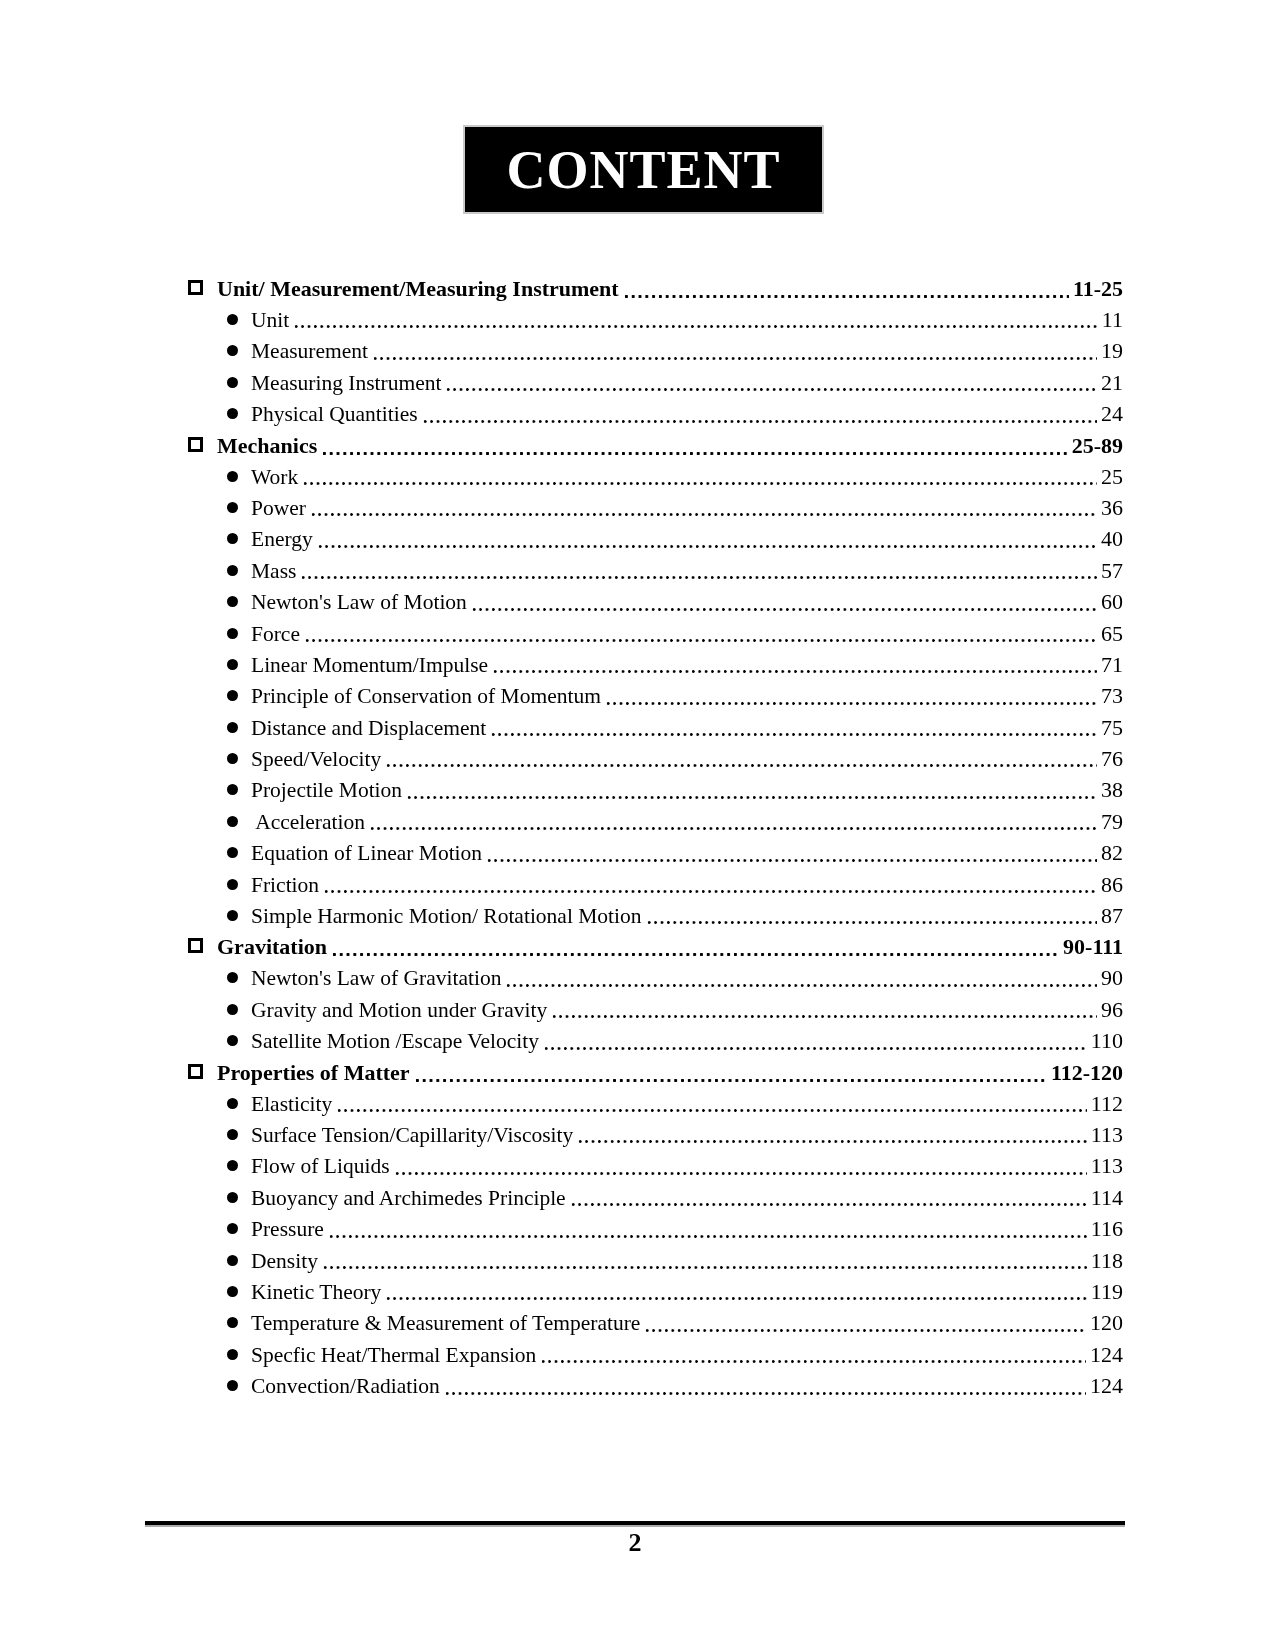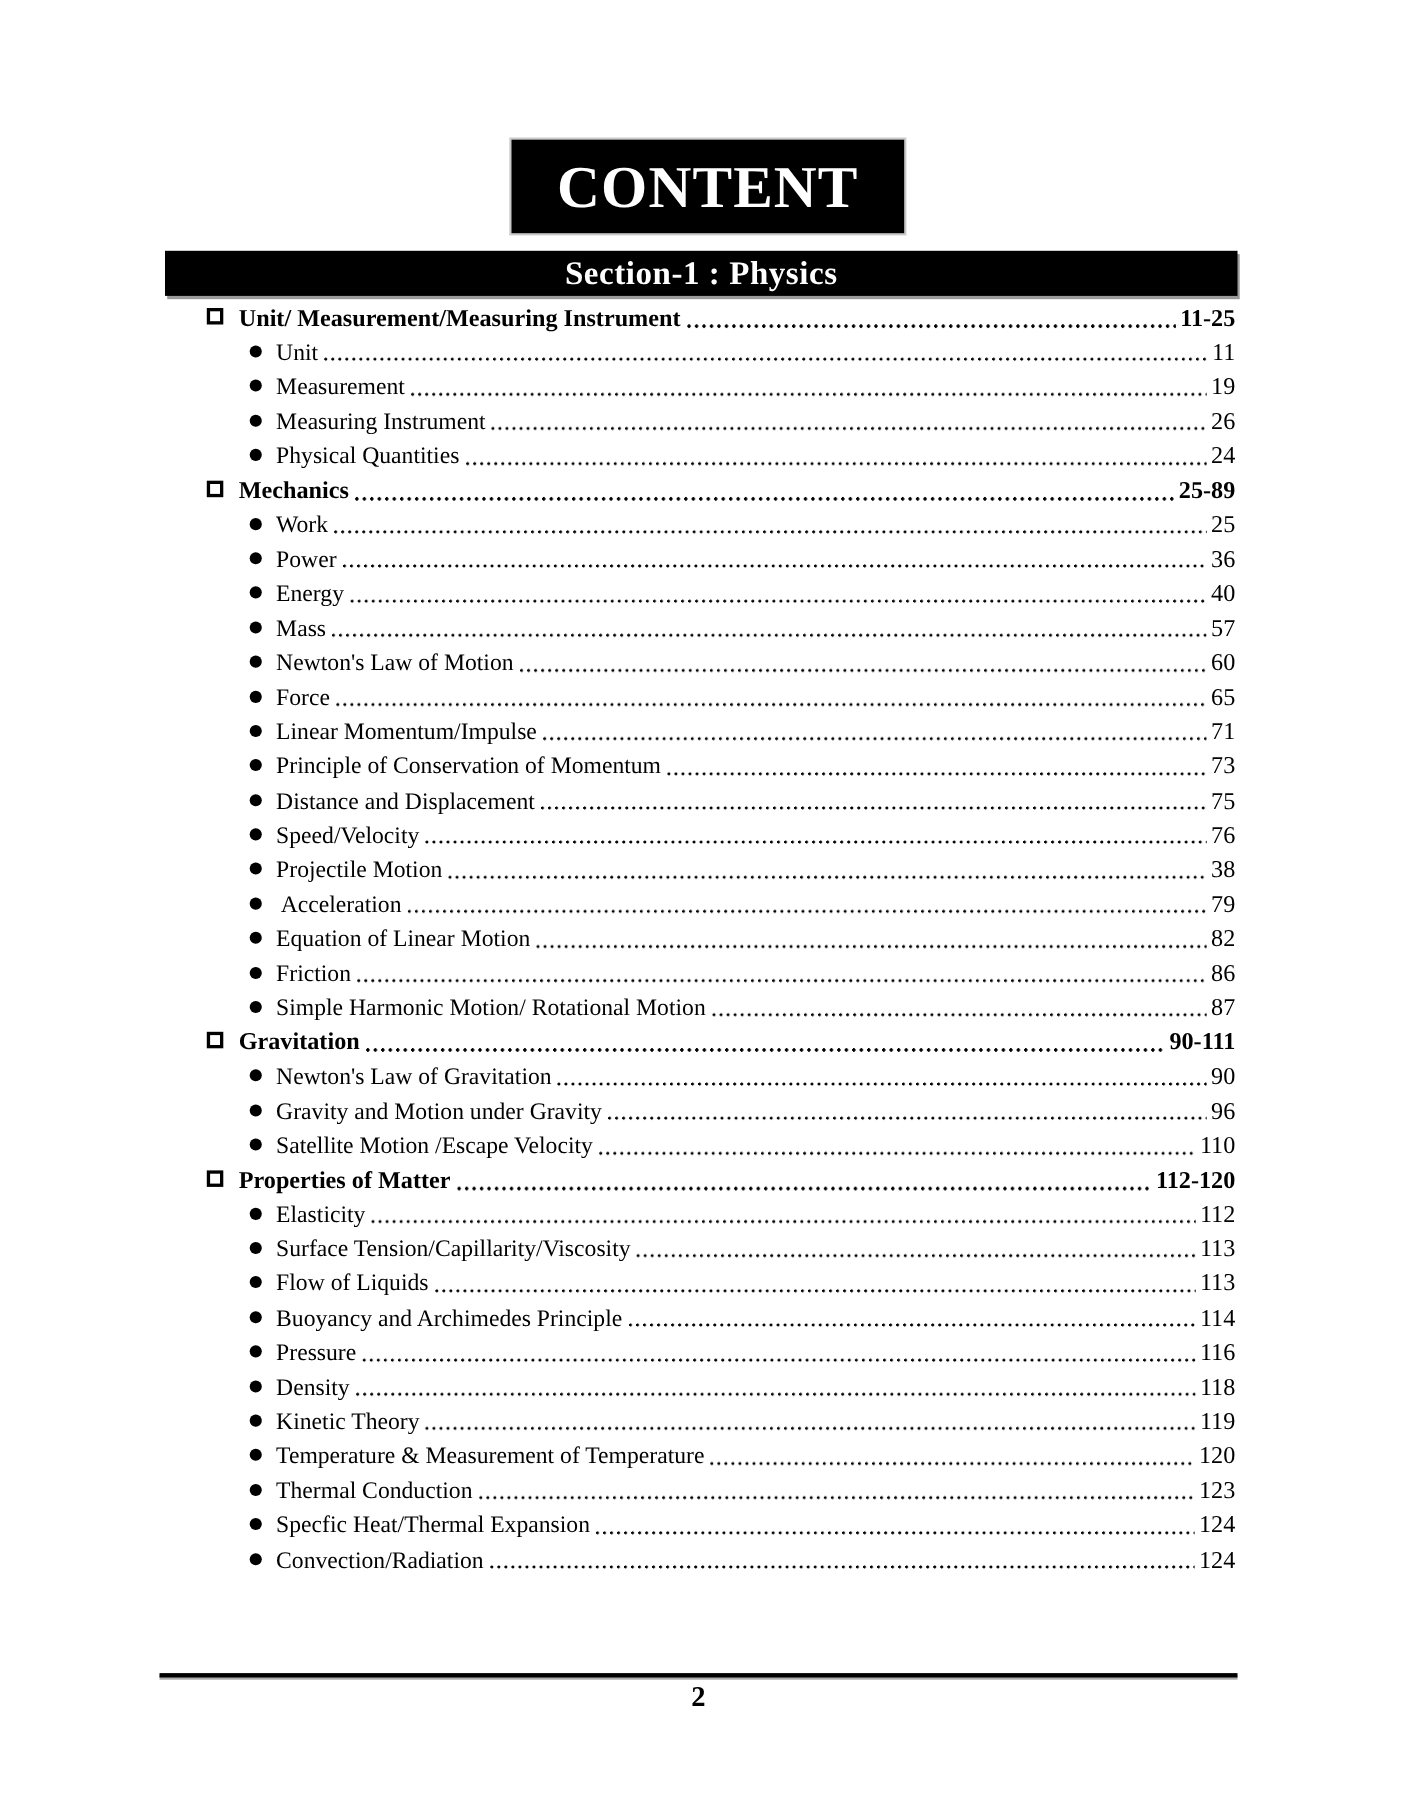--- a/index.html
+++ b/index.html
@@ -76,23 +76,20 @@
 </style>
 </head>
 <body>
 
 <div class="page">
 
   <div class="content-box">
     <span>CONTENT</span>
   </div>
 
-  <div class="section-bar">
-    <span>Section-1 : Physics</span>
-  </div>
 
   <div class="toc">
       <div class="row l2">
     <span class="bullet"></span>
     <span class="label">Unit/ Measurement/Measuring Instrument</span>
     <span class="leader"></span>
     <span class="pagenum">11-25</span>
   </div>
       <div class="row l3">
     <span class="bullet"></span>
@@ -103,21 +100,21 @@
       <div class="row l3">
     <span class="bullet"></span>
     <span class="label">Measurement</span>
     <span class="leader"></span>
     <span class="pagenum">19</span>
   </div>
       <div class="row l3">
     <span class="bullet"></span>
     <span class="label">Measuring Instrument</span>
     <span class="leader"></span>
-    <span class="pagenum">26</span>
+    <span class="pagenum">21</span>
   </div>
       <div class="row l3">
     <span class="bullet"></span>
     <span class="label">Physical Quantities</span>
     <span class="leader"></span>
     <span class="pagenum">24</span>
   </div>
       <div class="row l2">
     <span class="bullet"></span>
     <span class="label">Mechanics</span>
@@ -284,26 +281,20 @@
     <span class="bullet"></span>
     <span class="label">Kinetic Theory</span>
     <span class="leader"></span>
     <span class="pagenum">119</span>
   </div>
       <div class="row l3">
     <span class="bullet"></span>
     <span class="label">Temperature &amp; Measurement of Temperature</span>
     <span class="leader"></span>
     <span class="pagenum">120</span>
-  </div>
-      <div class="row l3">
-    <span class="bullet"></span>
-    <span class="label">Thermal Conduction</span>
-    <span class="leader"></span>
-    <span class="pagenum">123</span>
   </div>
       <div class="row l3">
     <span class="bullet"></span>
     <span class="label">Specfic Heat/Thermal Expansion</span>
     <span class="leader"></span>
     <span class="pagenum">124</span>
   </div>
       <div class="row l3">
     <span class="bullet"></span>
     <span class="label">Convection/Radiation</span>

